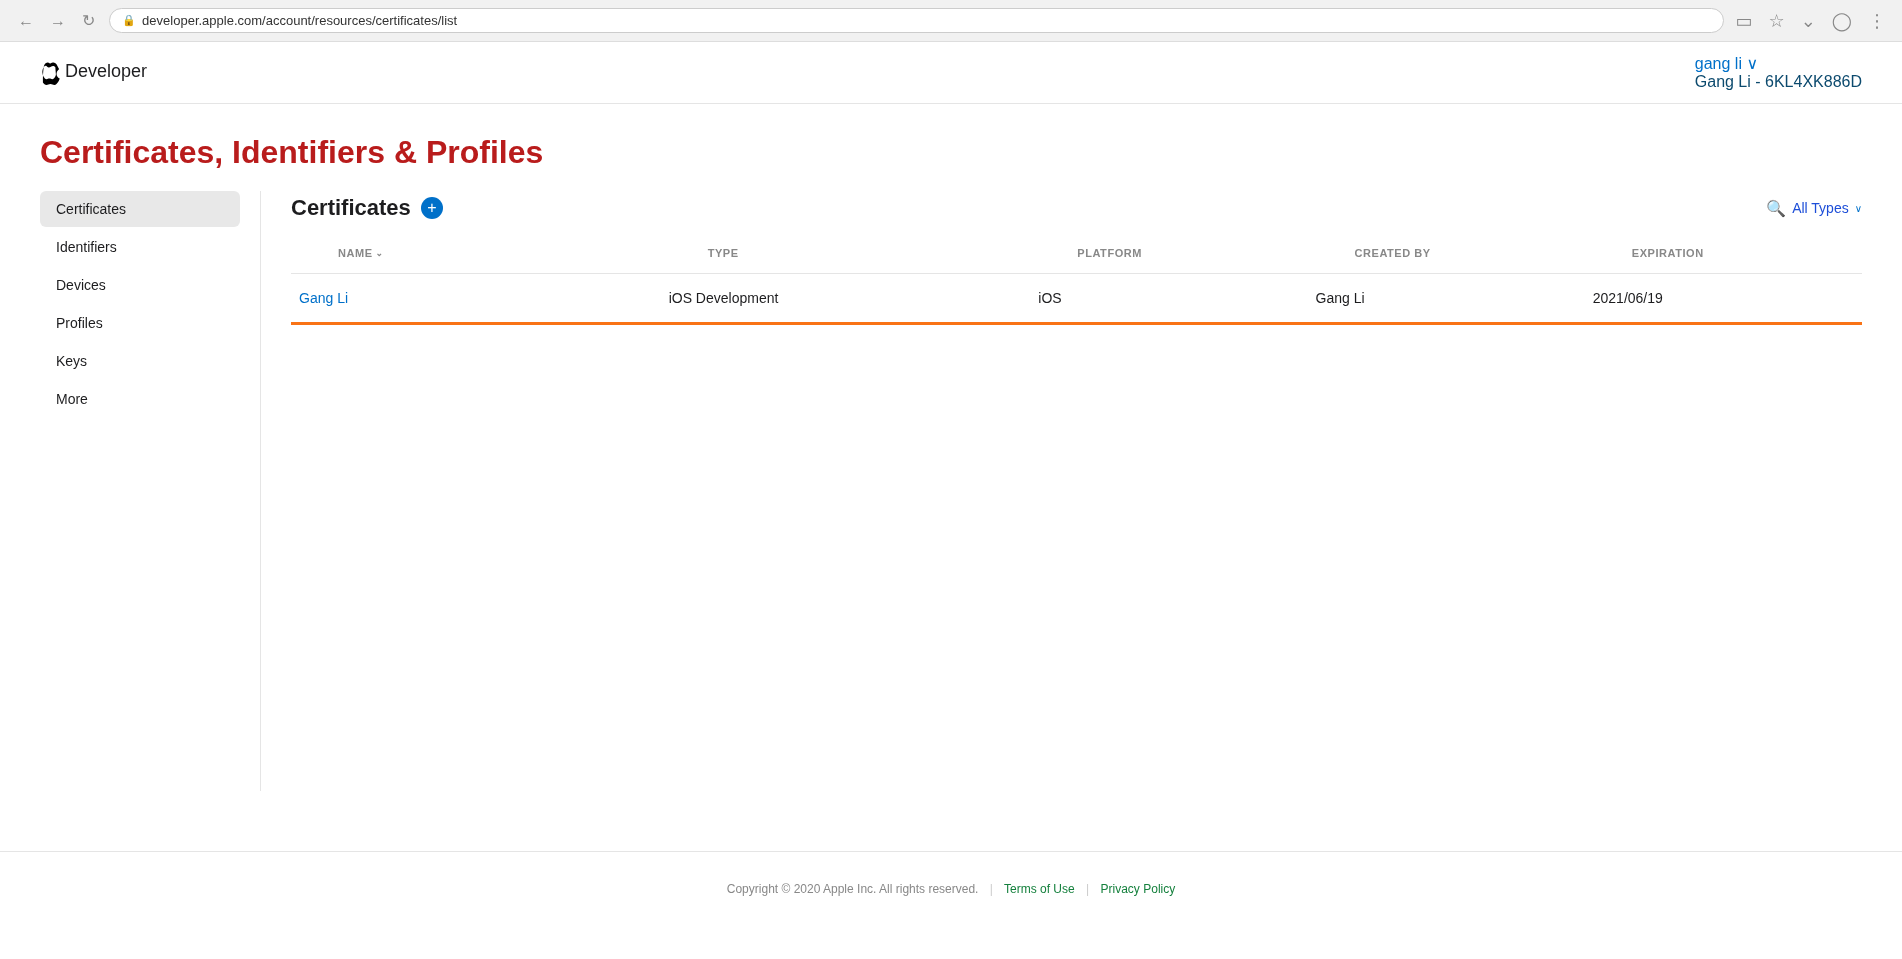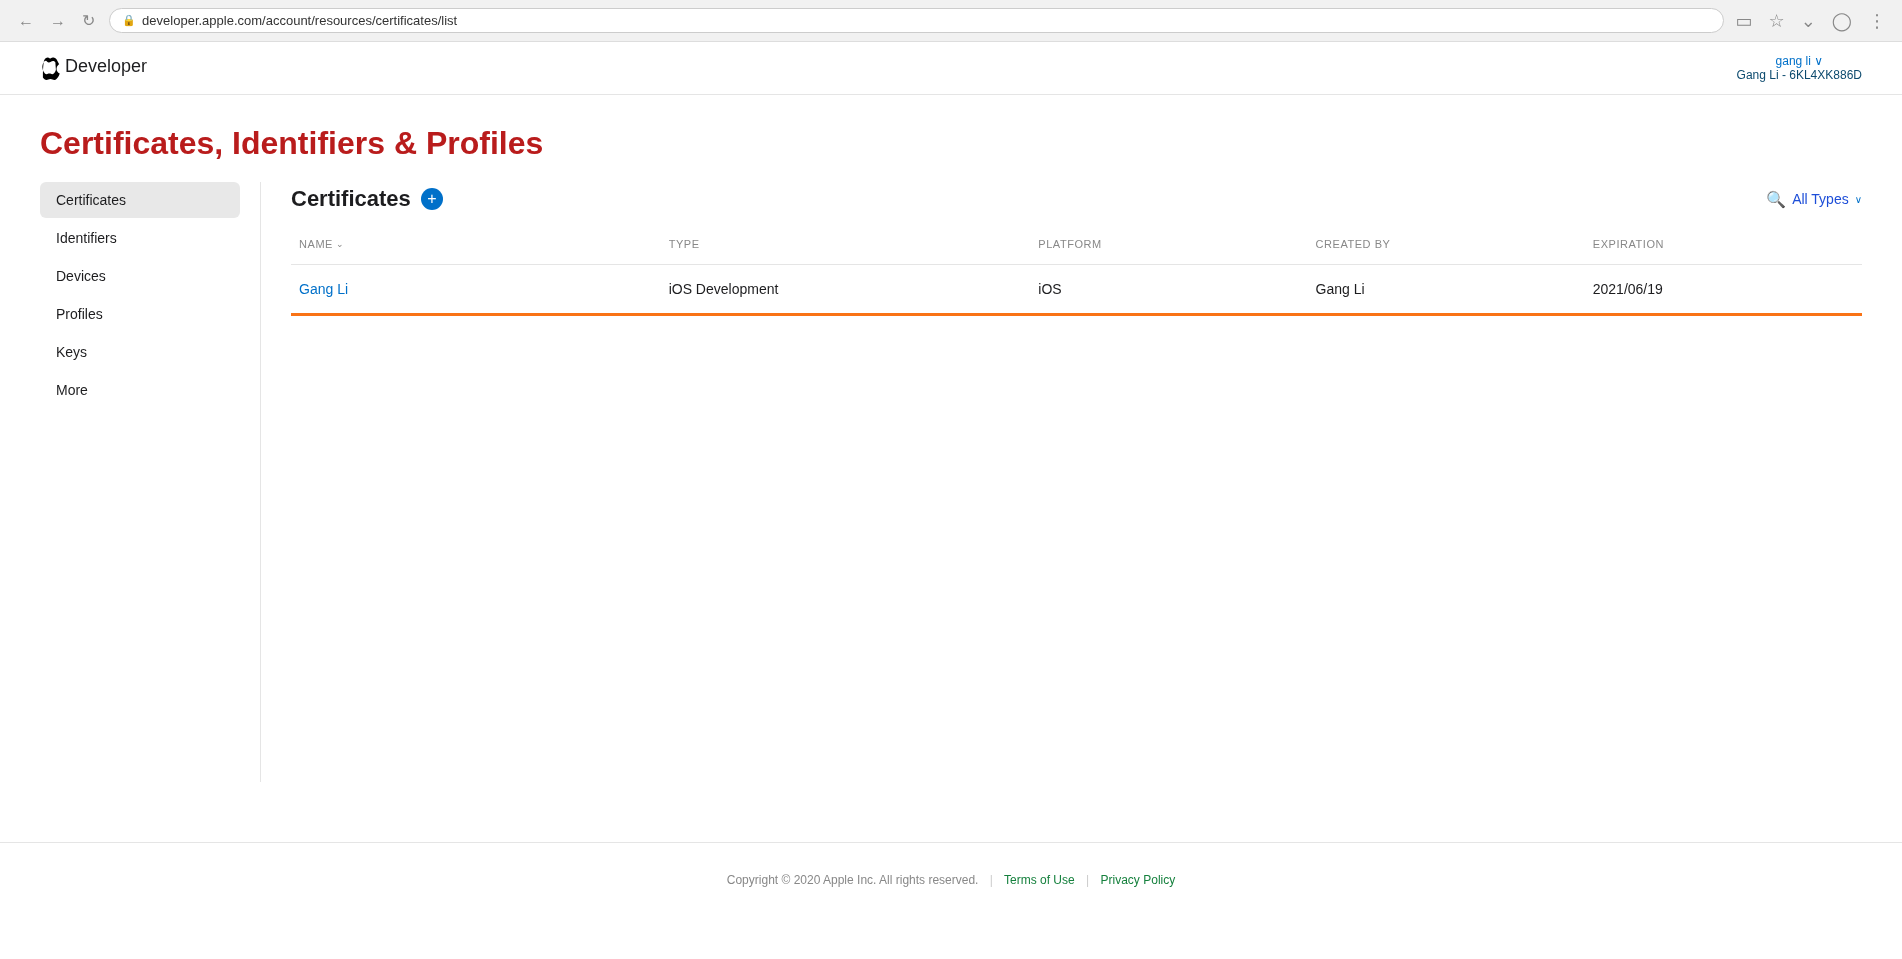--- a/index.html
+++ b/index.html
@@ -94,22 +94,22 @@
       color: #1d1d1f;
       text-decoration: none;
     }
 
     .apple-logo-svg {
       width: 20px;
       height: 24px;
     }
 
     .user-info {
-      text-align: center;
-      font-size: 12px;
+      text-align: left;
+      font-size: 16px;
     }
 
     .user-info .username {
       color: #0070c9;
       cursor: pointer;
     }
 
     .user-info .team-info {
       color: #0c4a6e;
     }
@@ -224,25 +224,26 @@
     .table-header {
       display: grid;
       grid-template-columns: 2fr 2fr 1.5fr 1.5fr 1.5fr;
       border-bottom: 1px solid #e5e5e5;
       padding-bottom: 8px;
       margin-bottom: 0;
     }
 
     .table-header-cell {
       font-size: 11px;
-      font-weight: 400;
+      font-weight: 700;
       color: #888;
       letter-spacing: 0.05em;
       text-transform: uppercase;
       padding: 6px 8px;
+      margin-left: 39px;
     }
 
     .table-header-cell.sortable {
       cursor: pointer;
       display: flex;
       align-items: center;
       gap: 3px;
     }
 
     .sort-arrow {

